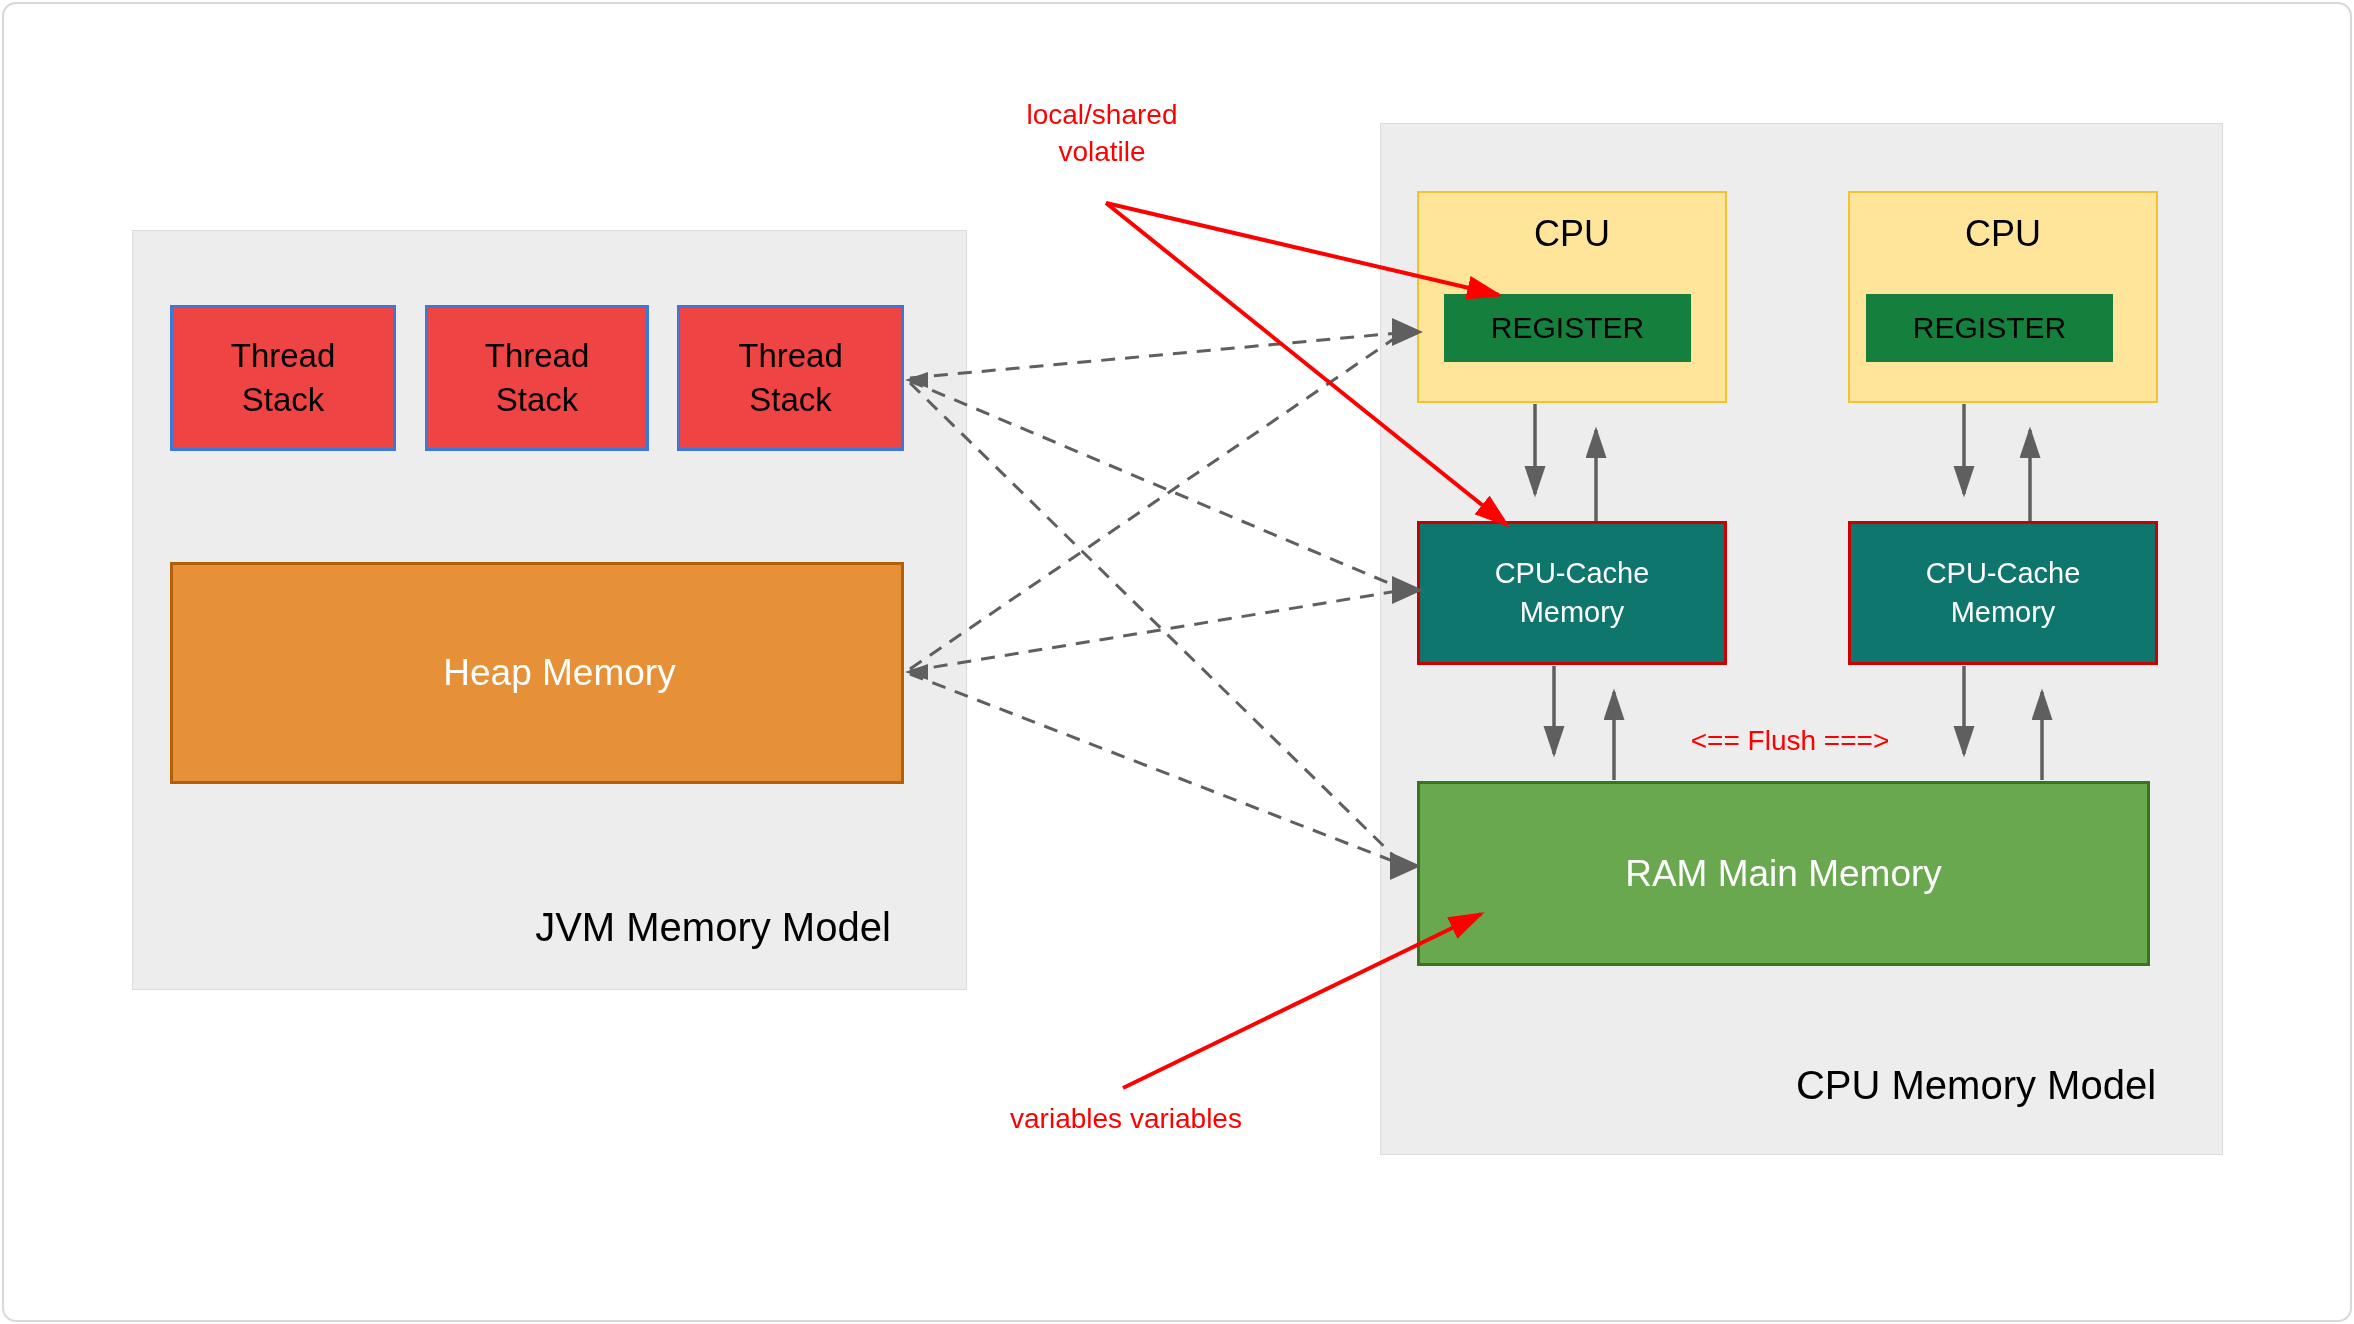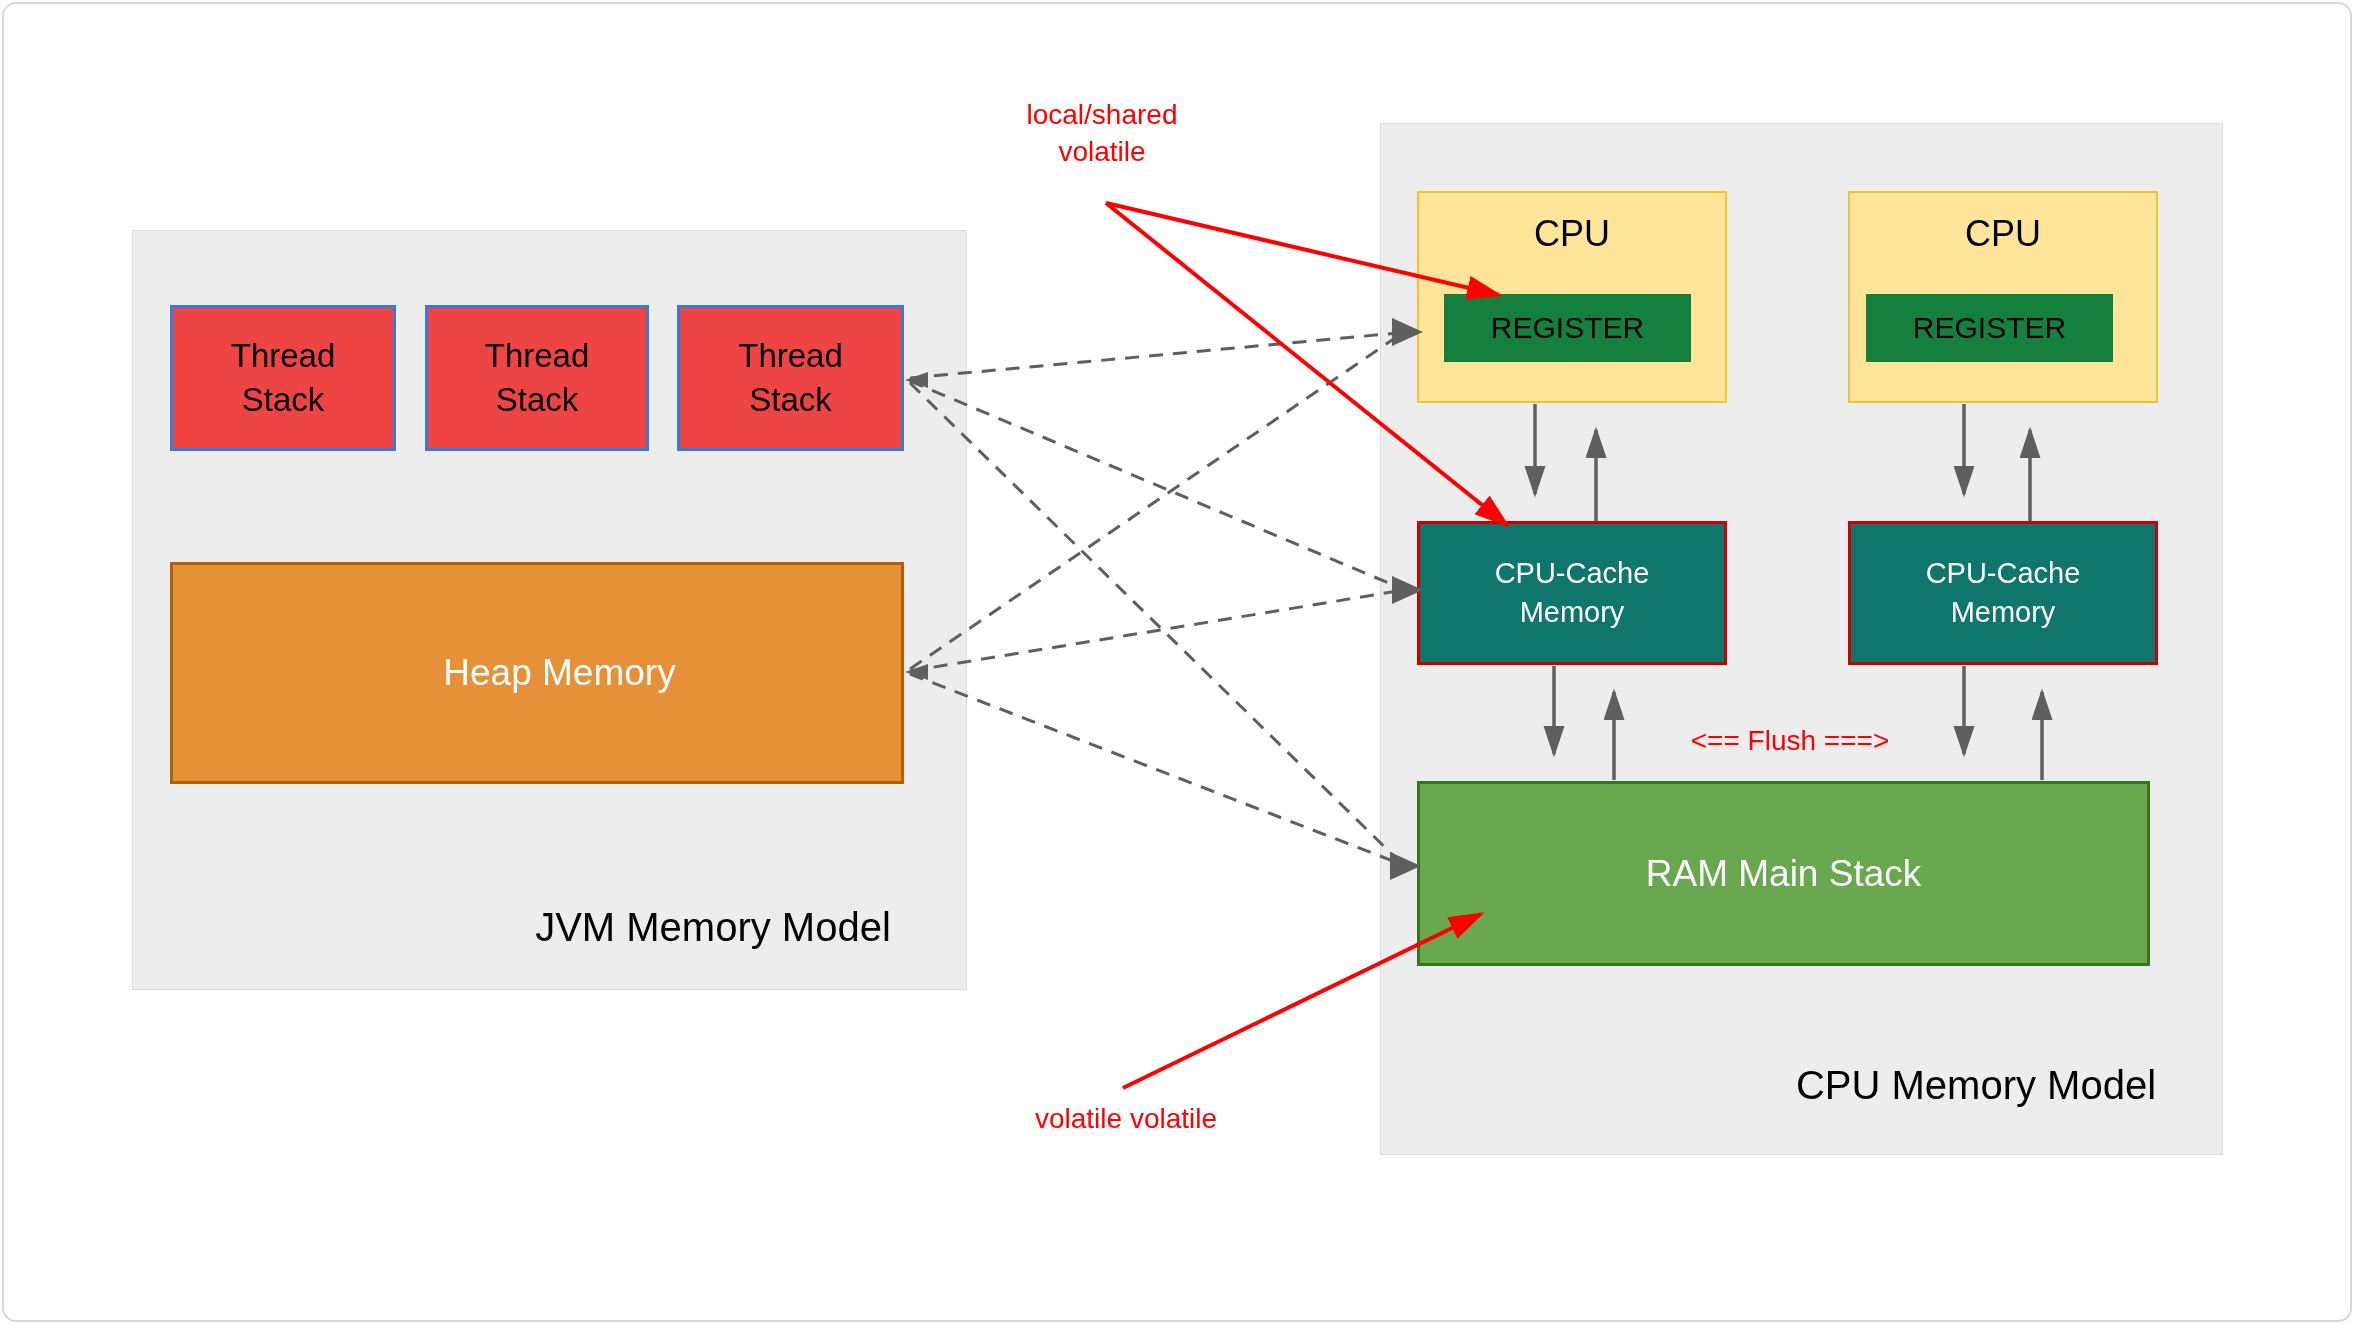--- a/index.html
+++ b/index.html
@@ -91,27 +91,27 @@
   </div>
 
   <div class="box cache" style="left:1417px;top:521px;width:310px;height:144px;">
     <span class="wrap">CPU-Cache Memory</span>
   </div>
   <div class="box cache" style="left:1848px;top:521px;width:310px;height:144px;">
     <span class="wrap">CPU-Cache Memory</span>
   </div>
 
   <div class="box ram" style="left:1417px;top:781px;width:733px;height:185px;">
-    <span>RAM Main Stack</span>
+    <span>RAM Main Memory</span>
   </div>
 
   <div class="red-label" style="left:952px;top:96px;width:300px;">
     <span style="display:inline-block;width:190px;">local/shared volatile</span>
   </div>
-  <div class="red-label" style="left:926px;top:1100px;width:400px;white-space:nowrap;">volatile volatile</div>
+  <div class="red-label" style="left:926px;top:1100px;width:400px;white-space:nowrap;">variables variables</div>
   <div class="red-label" style="left:1590px;top:722px;width:400px;white-space:nowrap;">&lt;== Flush ===&gt;</div>
 
   <svg id="svg-overlay" width="2354" height="1324" viewBox="0 0 2354 1324">
     <defs>
       <marker id="ag" markerWidth="12" markerHeight="8" refX="8" refY="3" orient="auto" markerUnits="strokeWidth">
         <path d="M0,0 L9,3 L0,6 z" fill="#5f5f5f"></path>
       </marker>
       <marker id="ar" markerWidth="12" markerHeight="8" refX="8" refY="3" orient="auto" markerUnits="strokeWidth">
         <path d="M0,0 L9,3 L0,6 z" fill="#fe0000"></path>
       </marker>

